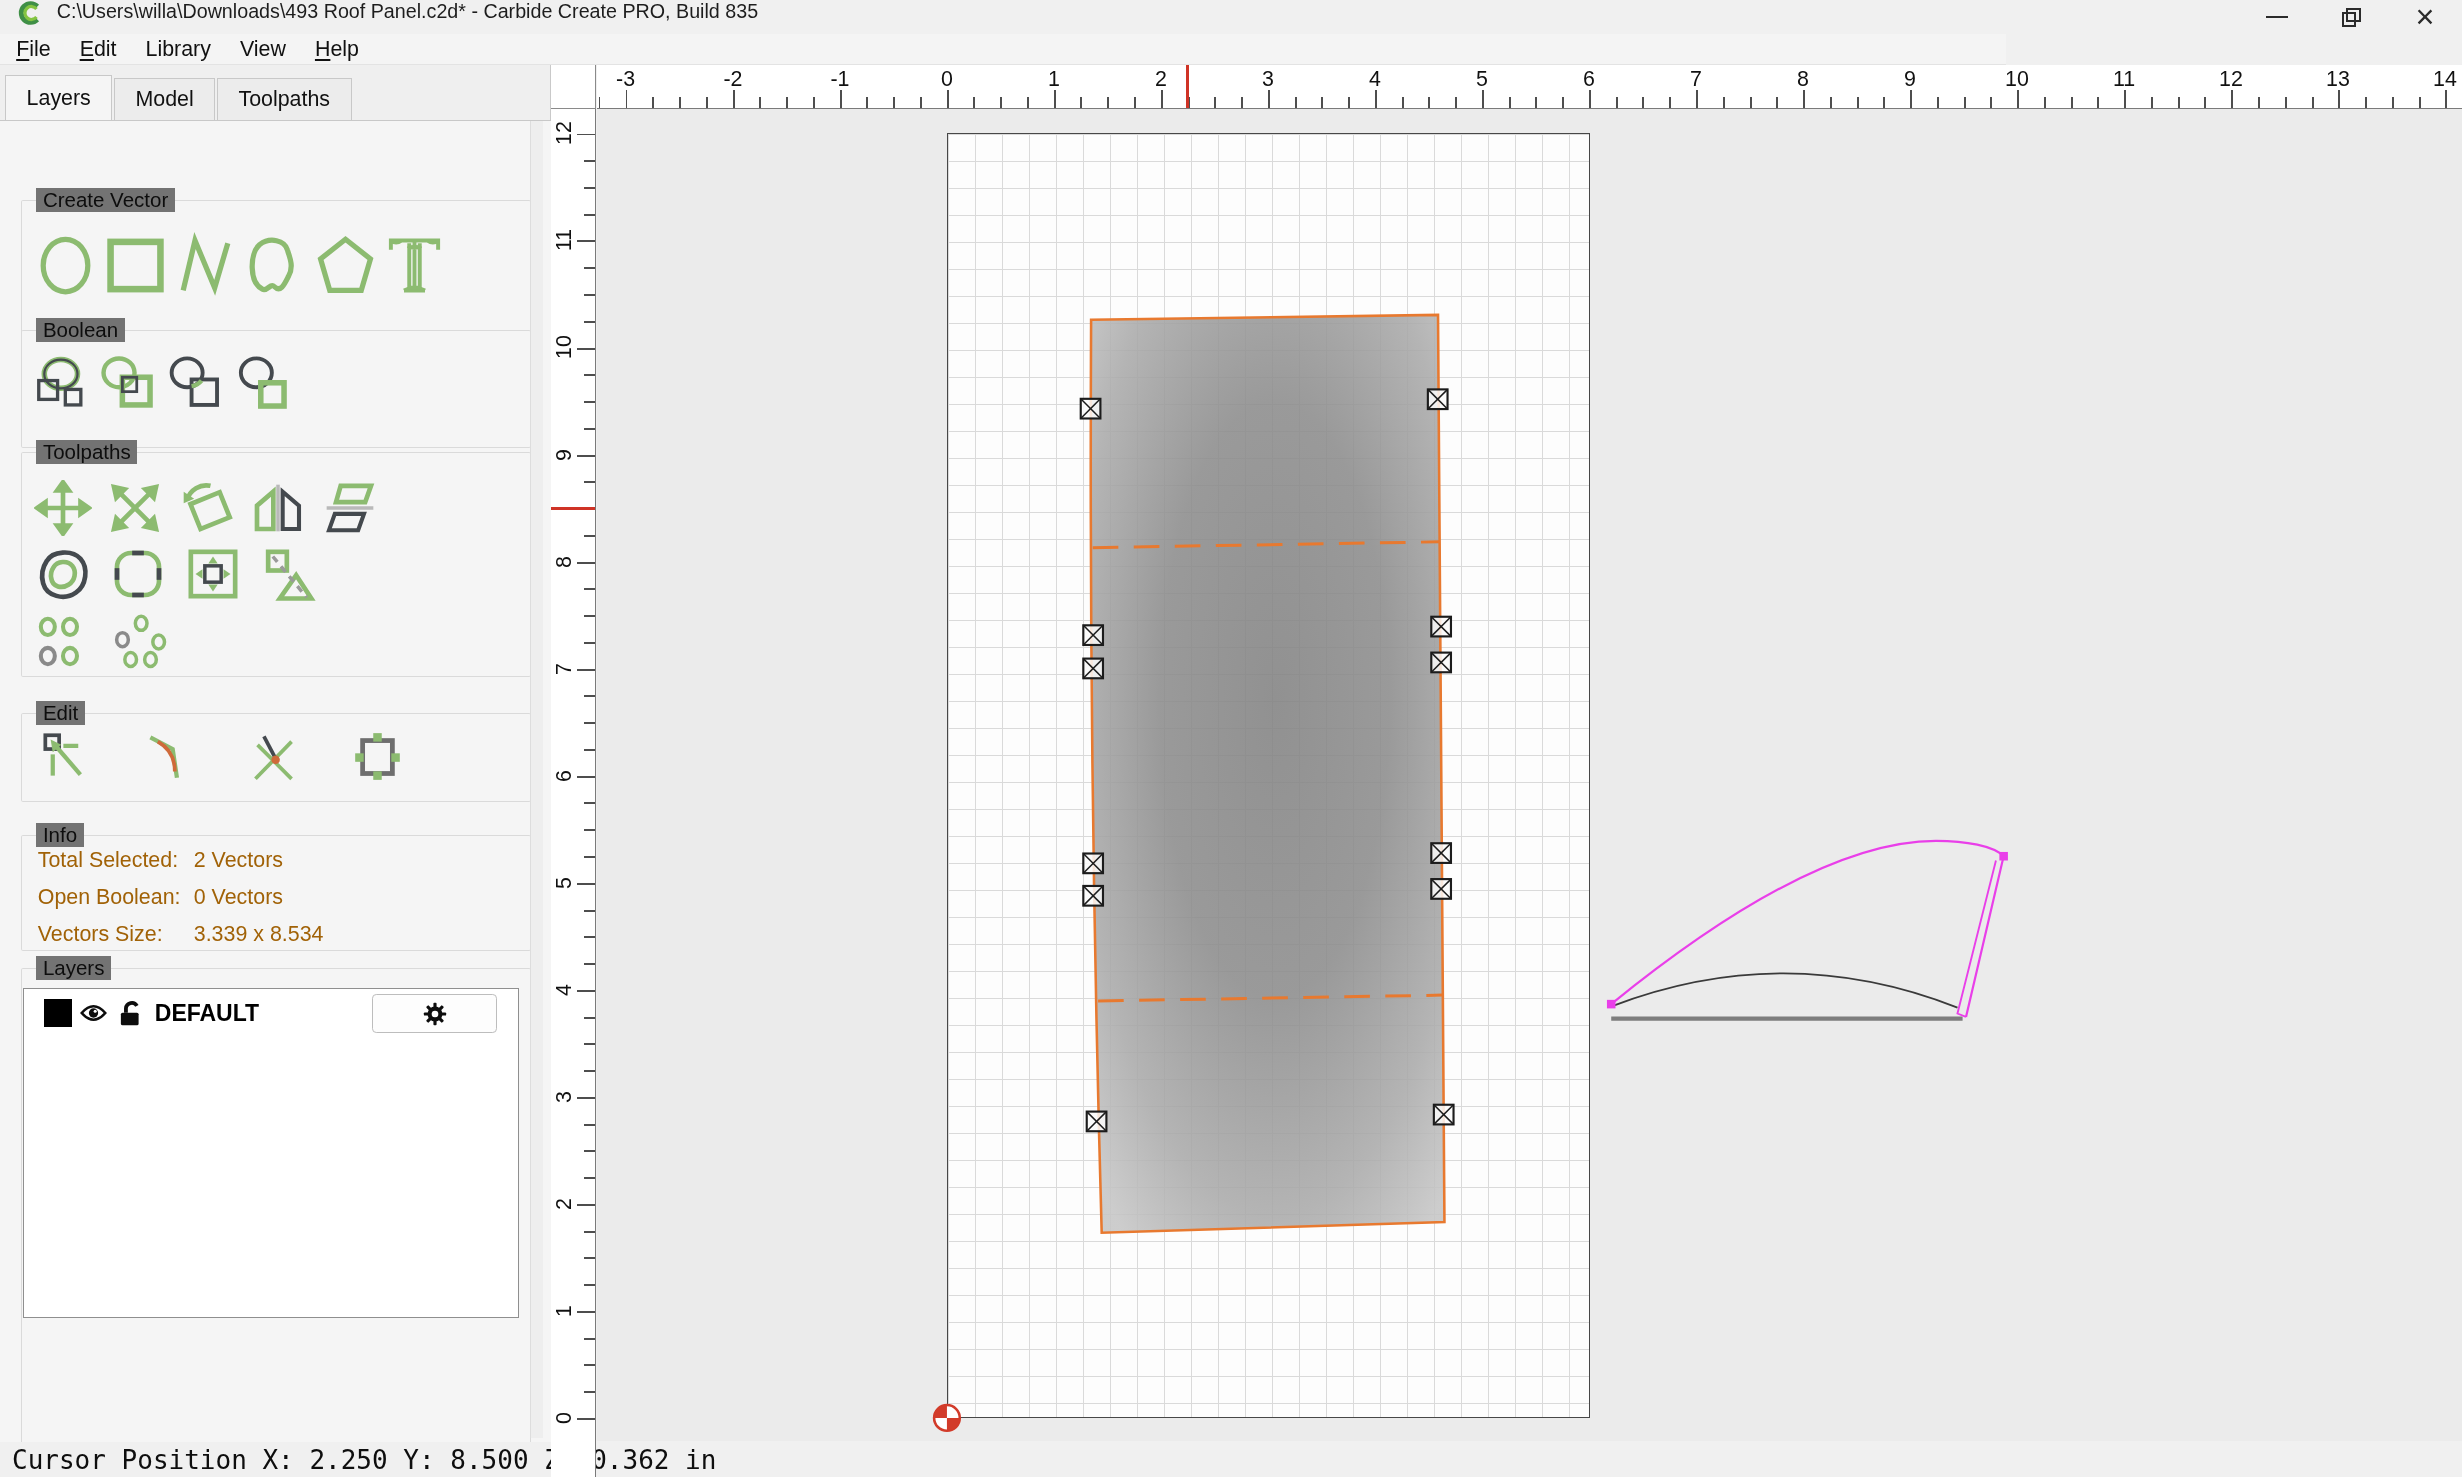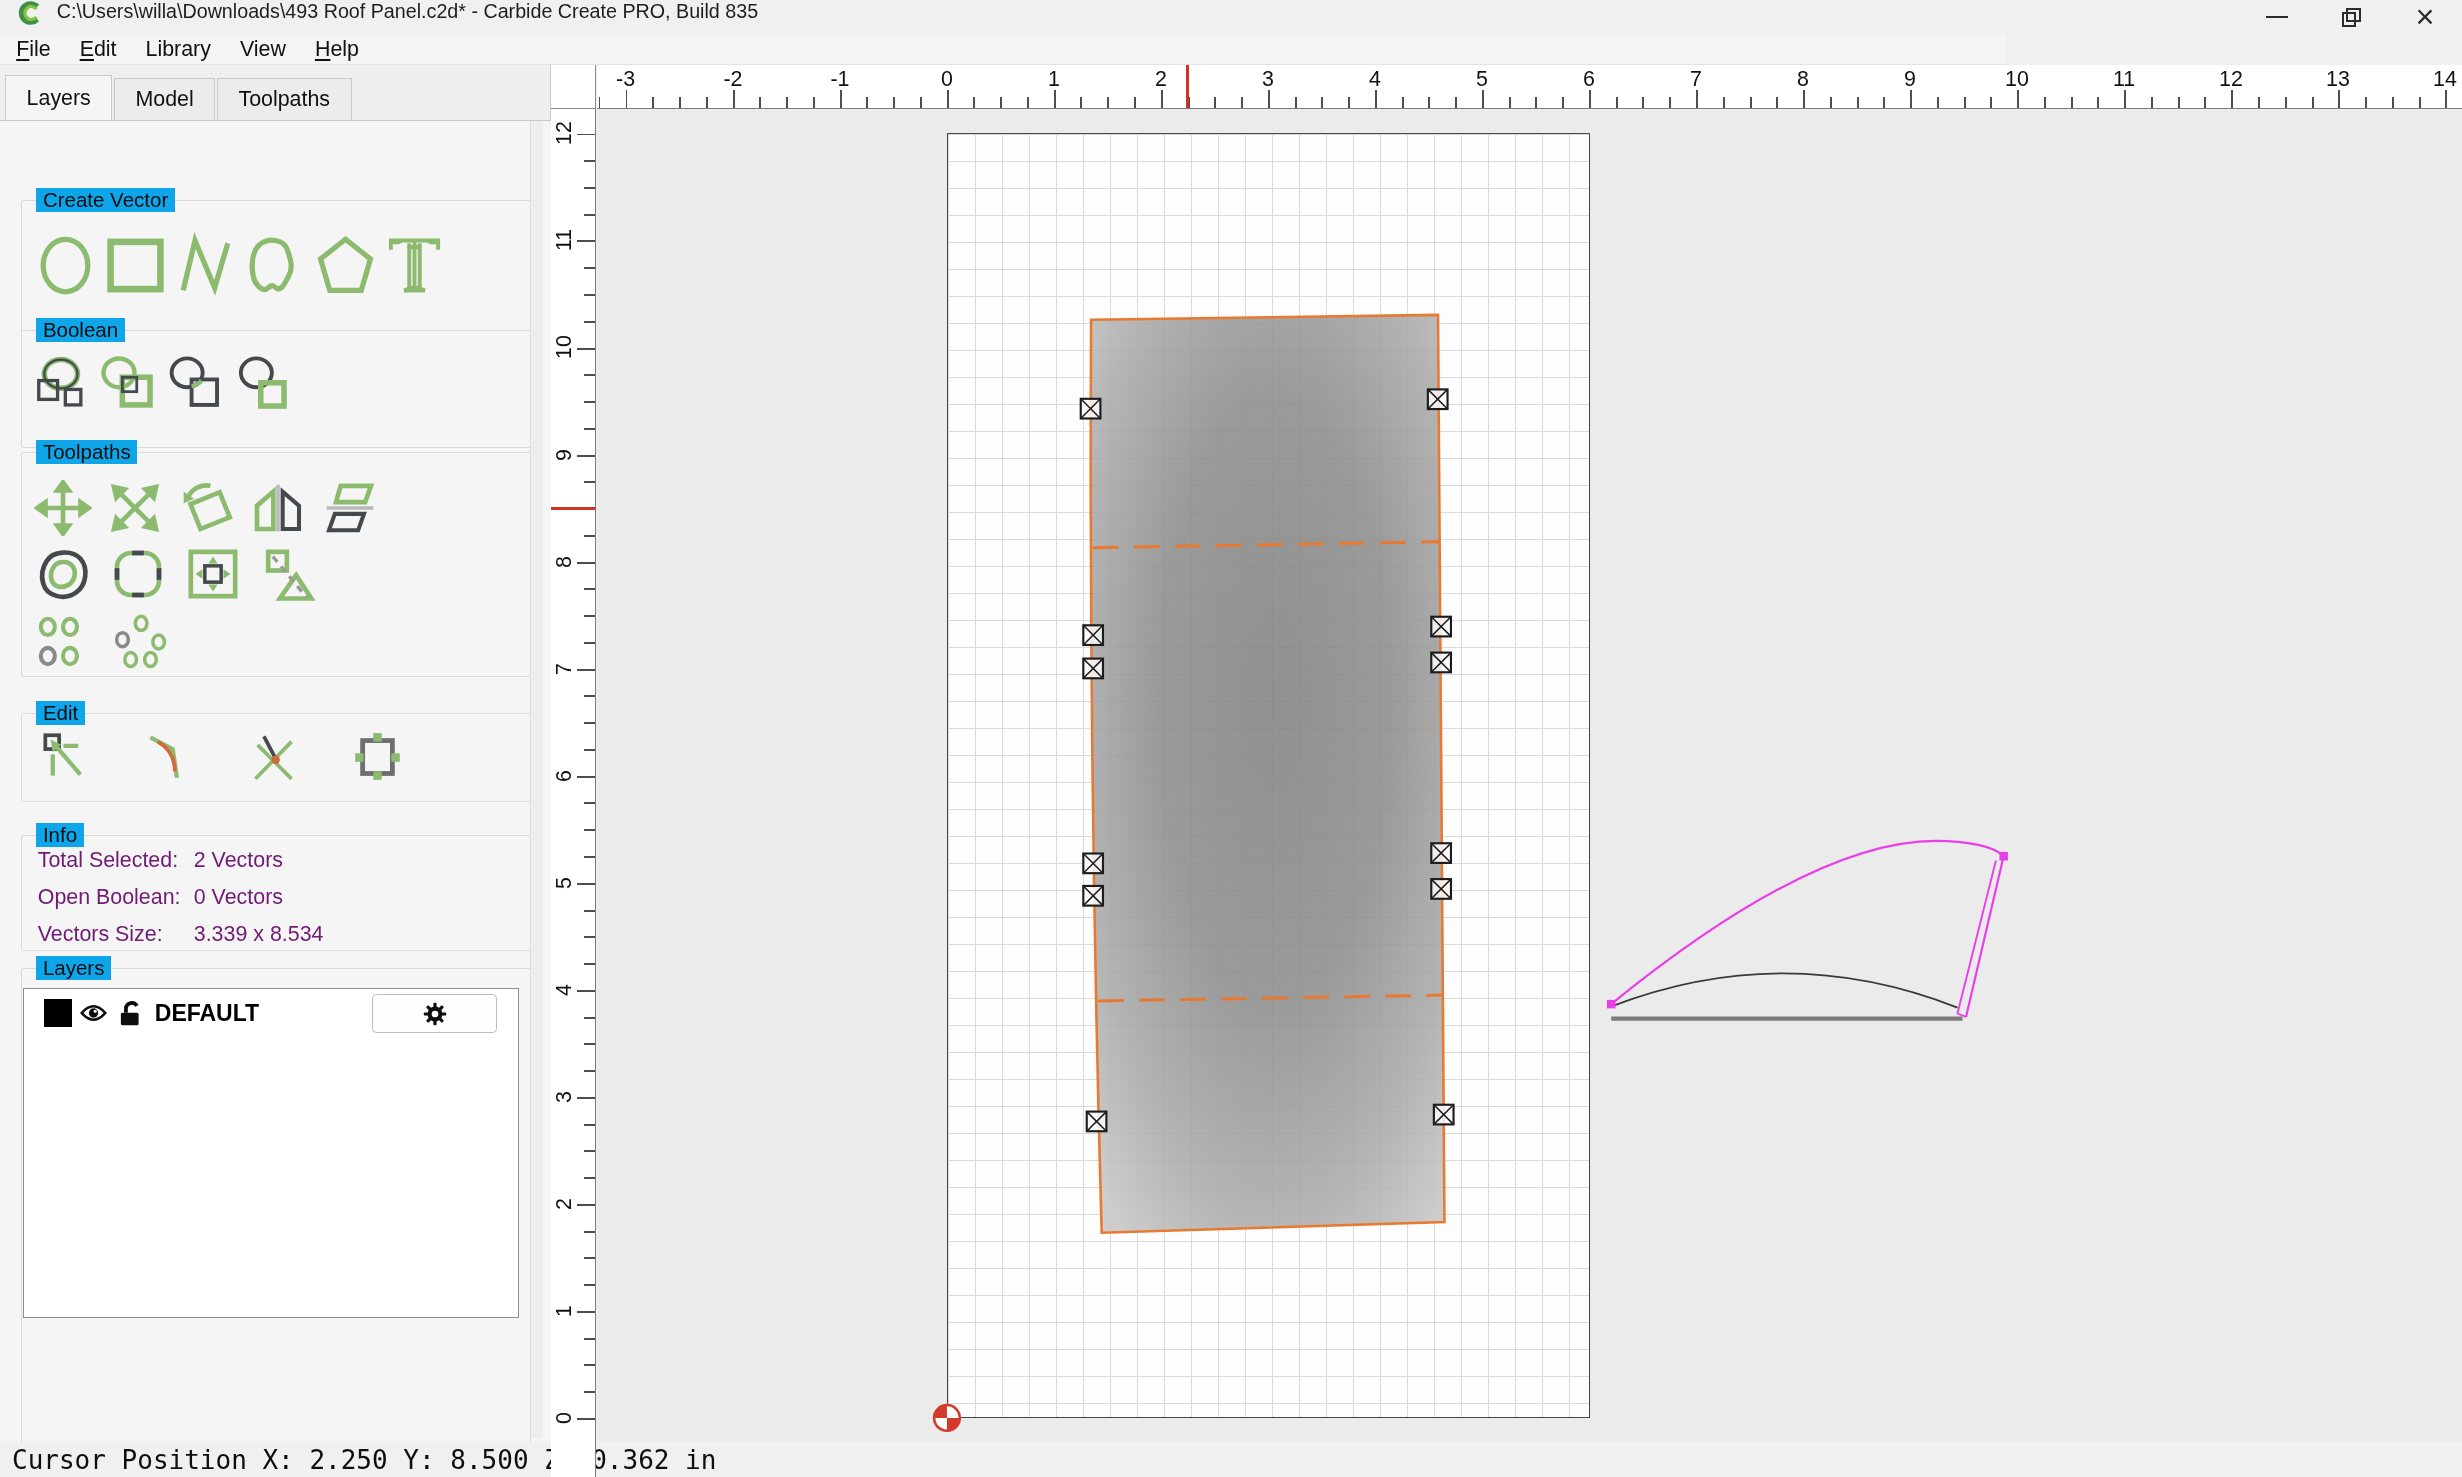--- a/index.html
+++ b/index.html
@@ -32,27 +32,27 @@
   .sidebar { position:absolute; left:0; top:0; width:551px; height:1377px; background:#efefef; border-right:0.9px solid #c9c9c9; }
   .tabs { position:absolute; left:5.1px; top:10.3px; height:45px; display:flex; align-items:flex-end; }
   .tab { font-size:21.4px; color:#111; padding:0 20.5px; height:42px; display:flex; align-items:center;
          background:#ececec; border:0.9px solid #c8c8c8; border-bottom:none; margin-right:1.7px; }
   .tab.active { background:#f5f5f5; height:45px; position:relative; z-index:3; }
   .side-content { position:absolute; left:0; top:55px; width:551px; height:1322px; background:#f5f5f5;
                   border-top:0.9px solid #c8c8c8; }
   .scroll-track { position:absolute; right:6.8px; top:56px; width:13px; height:1317px; background:#eeeeee; border-left:0.9px solid #dddddd; }
 
   .groupbox { position:absolute; left:21.4px; width:510px; border:0.9px solid #dadada; border-radius:1.7px; background:#f5f5f5; }
-  .gb-legend { position:absolute; top:-13px; left:13.7px; background:#0ea5e9; padding:0 6.8px; font-size:20.5px; color:#0d0d0d; }
+  .gb-legend { position:absolute; top:-13px; left:13.7px; background:#737373; padding:0 6.8px; font-size:20.5px; color:#0d0d0d; }
   .toolrow { display:flex; align-items:center; }
   .toolbtn { display:flex; align-items:center; justify-content:center; }
   .toolbtn svg { display:block; }
 
   
-  .info-row { display:flex; font-size:21.4px; color:#701a75; }
+  .info-row { display:flex; font-size:21.4px; color:#a16207; }
   .info-label { width:156px; }
 
   
   .layer-list { position:absolute; left:0.9px; top:19px; width:496px; height:330px; background:#ffffff; border:1.3px solid #8f8f8f; }
   .layer-row { display:flex; align-items:center; height:48px; padding-left:19.7px; position:relative; }
   .layer-swatch { width:28px; height:28px; background:#000; border:0.9px solid #000; }
   .layer-eye { margin-left:8.5px; }
   .layer-lock { margin-left:10.3px; }
   .layer-name { margin-left:11px; font-size:23px; font-weight:bold; color:#000; }
   .layer-gear-btn { position:absolute; left:348px; top:5.1px; width:125px; height:39px; background:#fdfdfd;

